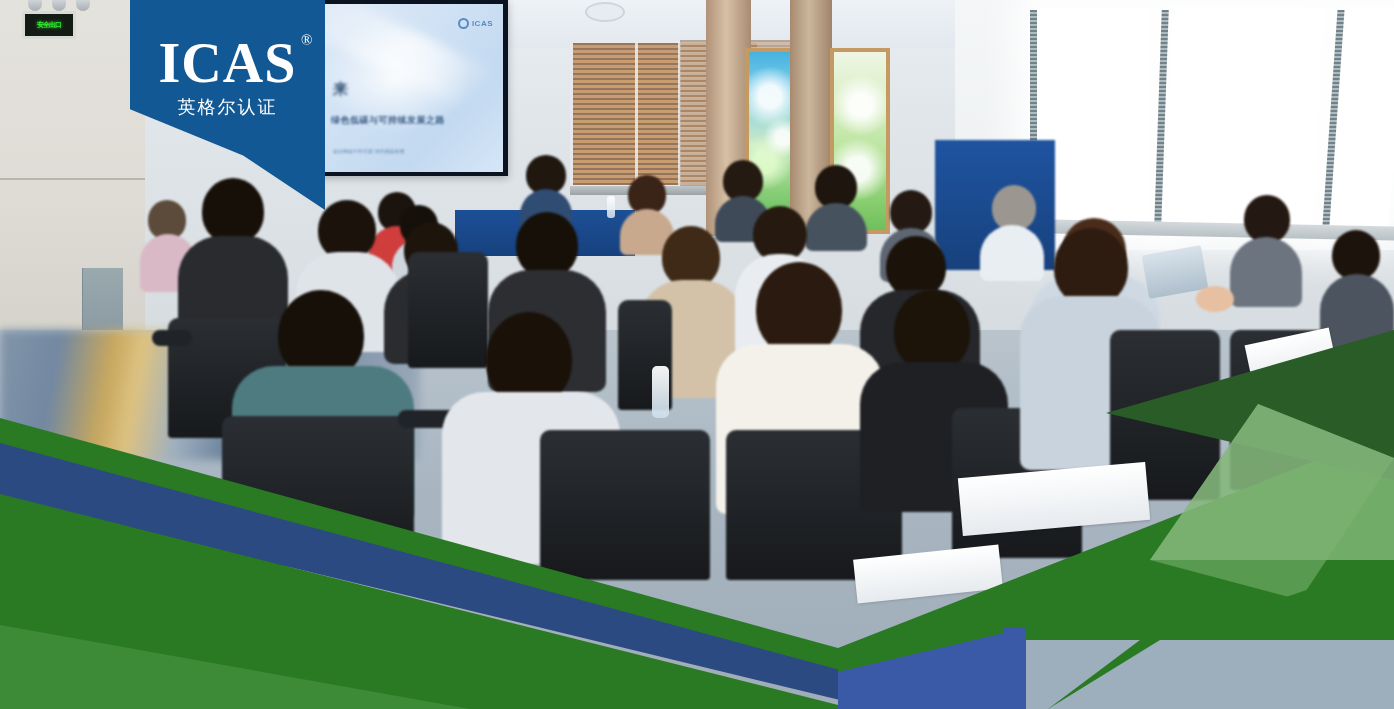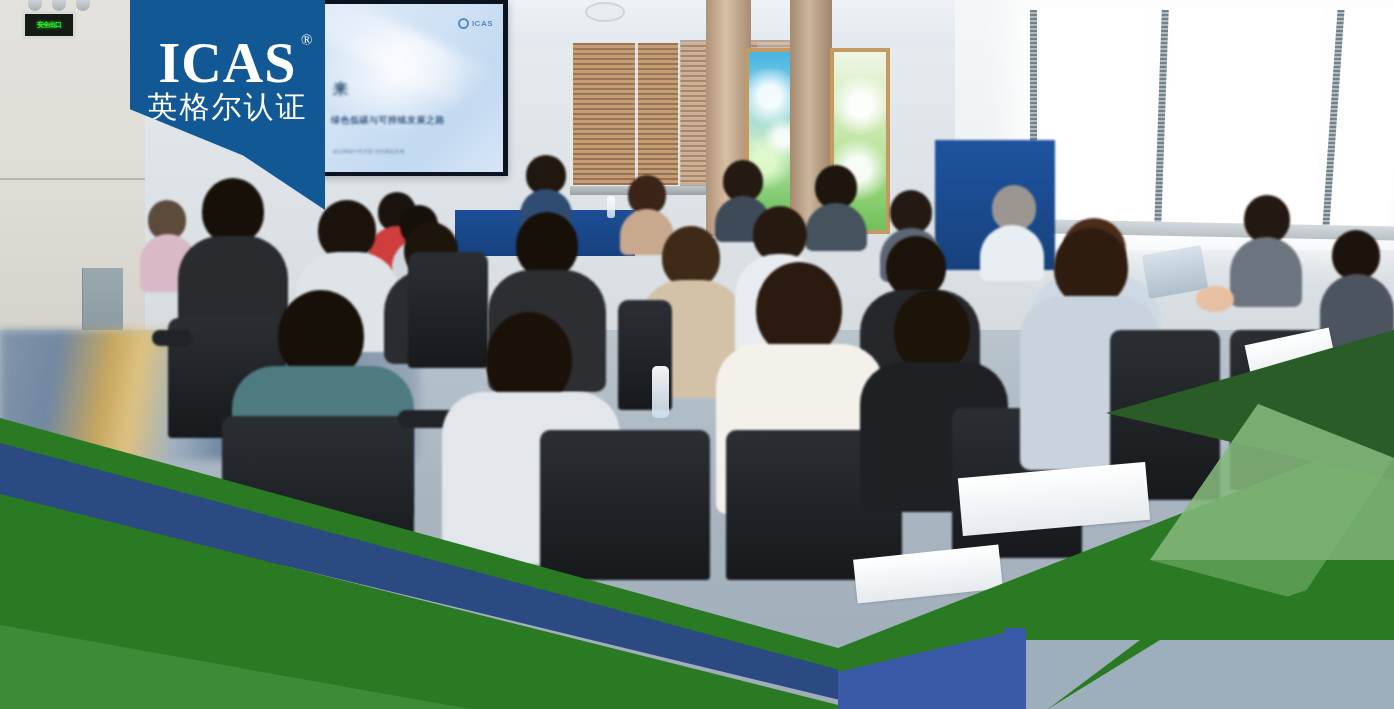--- a/index.html
+++ b/index.html
@@ -280,21 +280,21 @@
     line-height:56px;
     letter-spacing:1px;
   }
   .logo-reg{
     position:absolute;right:-17px;top:-2px;
     font-size:15px;line-height:15px;font-weight:normal;
   }
   .logo-cn{
     color:#ffffff;
     font-family:"DejaVu Sans","Liberation Sans",sans-serif;
-    font-size:30px;line-height:28px;letter-spacing:2px;
+    font-size:18px;line-height:28px;letter-spacing:2px;
     margin-top:2px;font-weight:500;
   }
 
   
   .geo{position:absolute;inset:0;pointer-events:none;}
   .geo svg{display:block;width:1394px;height:709px;}
 </style>
 </head>
 <body>
 

